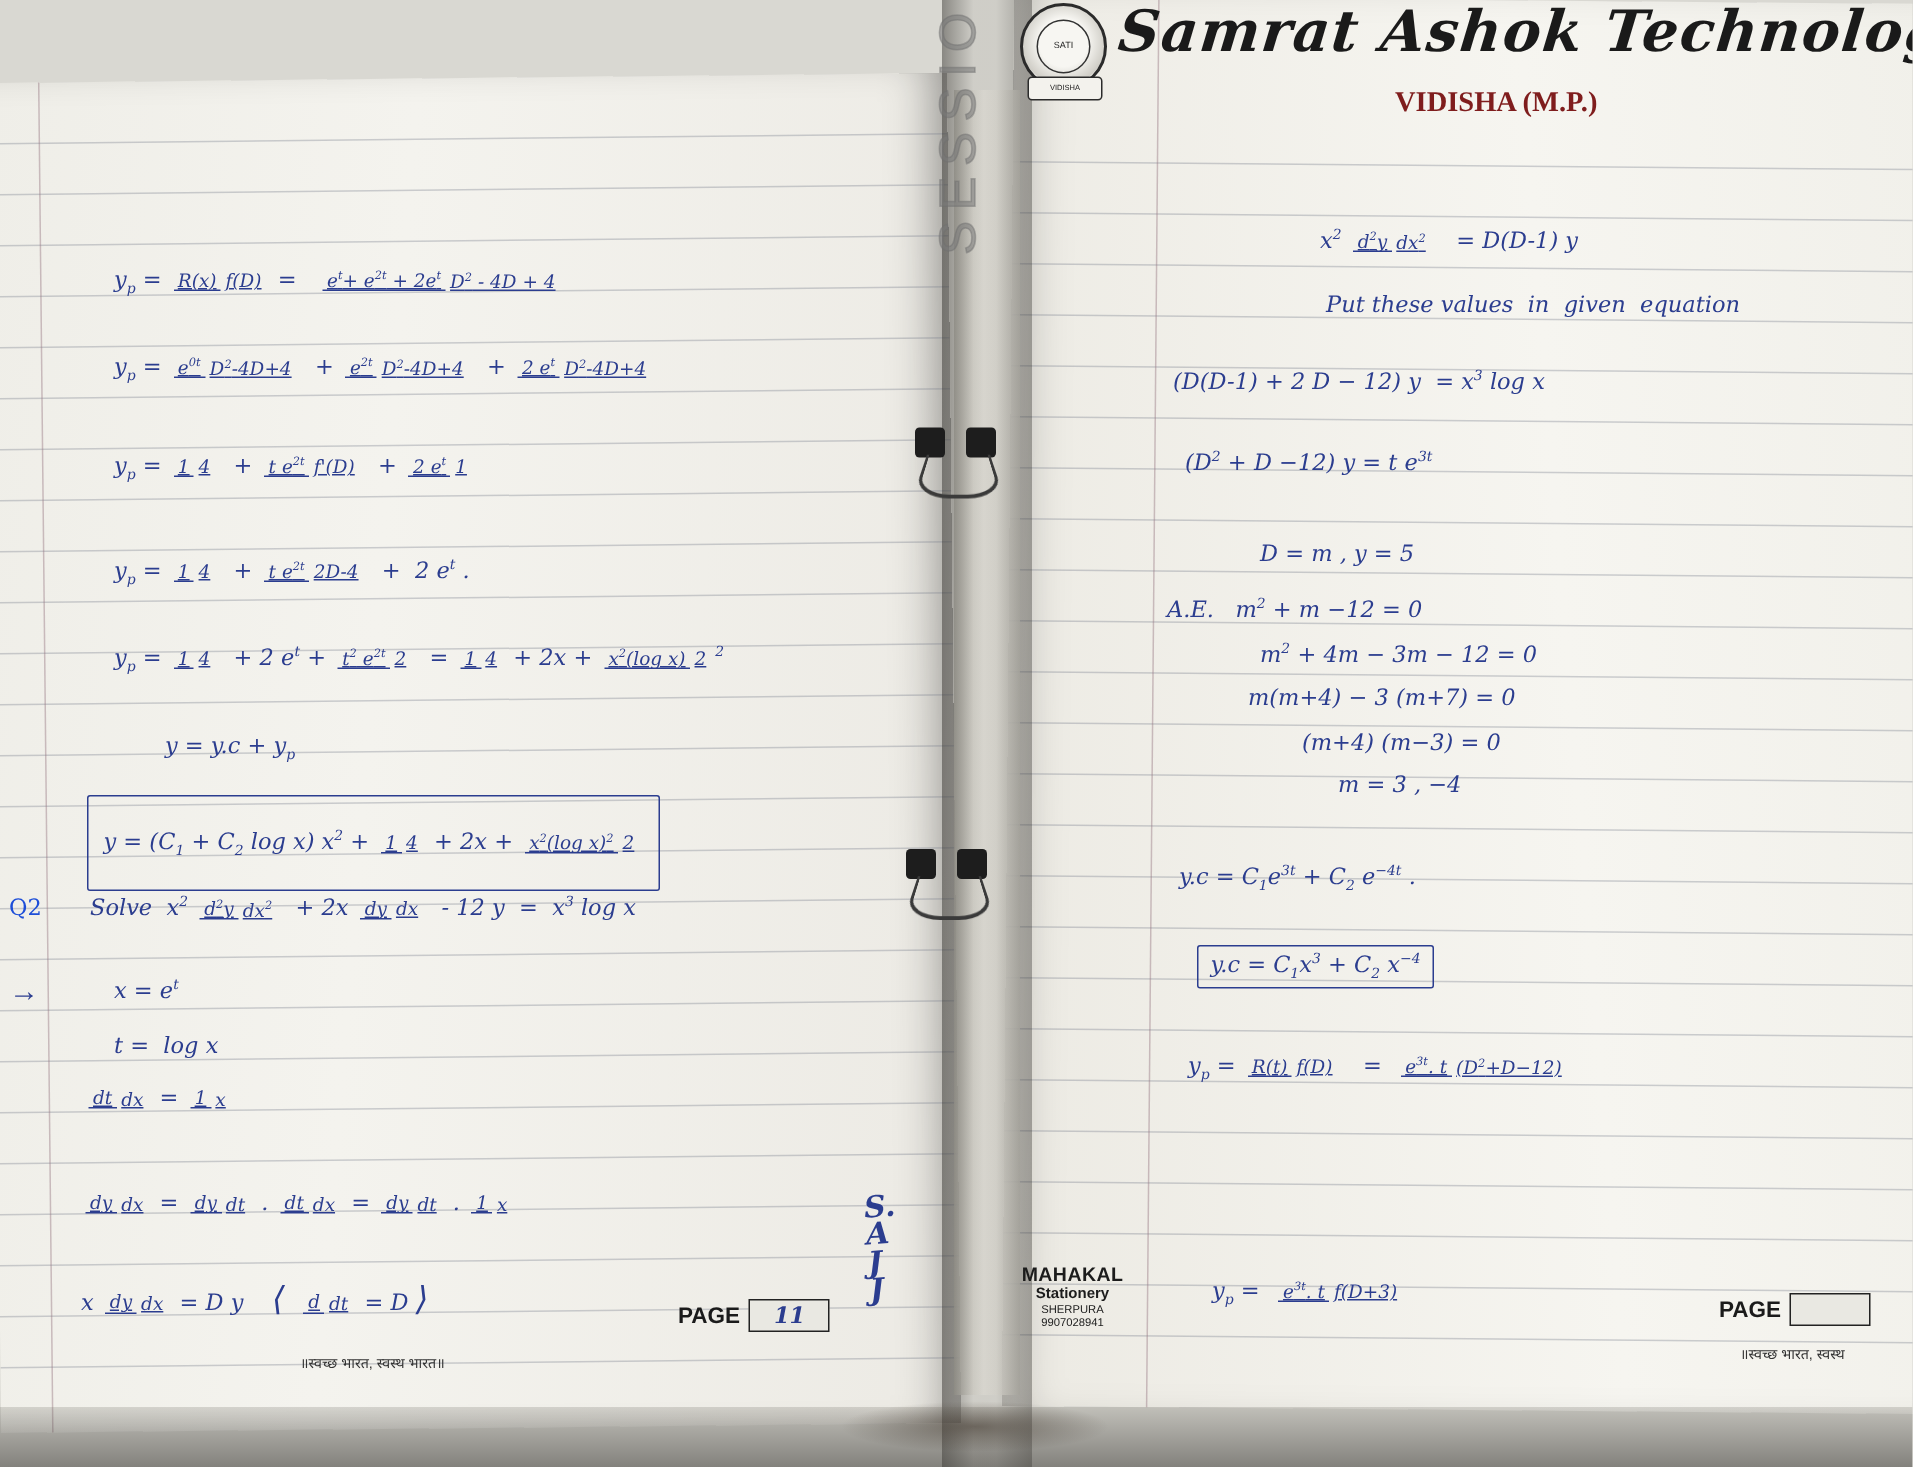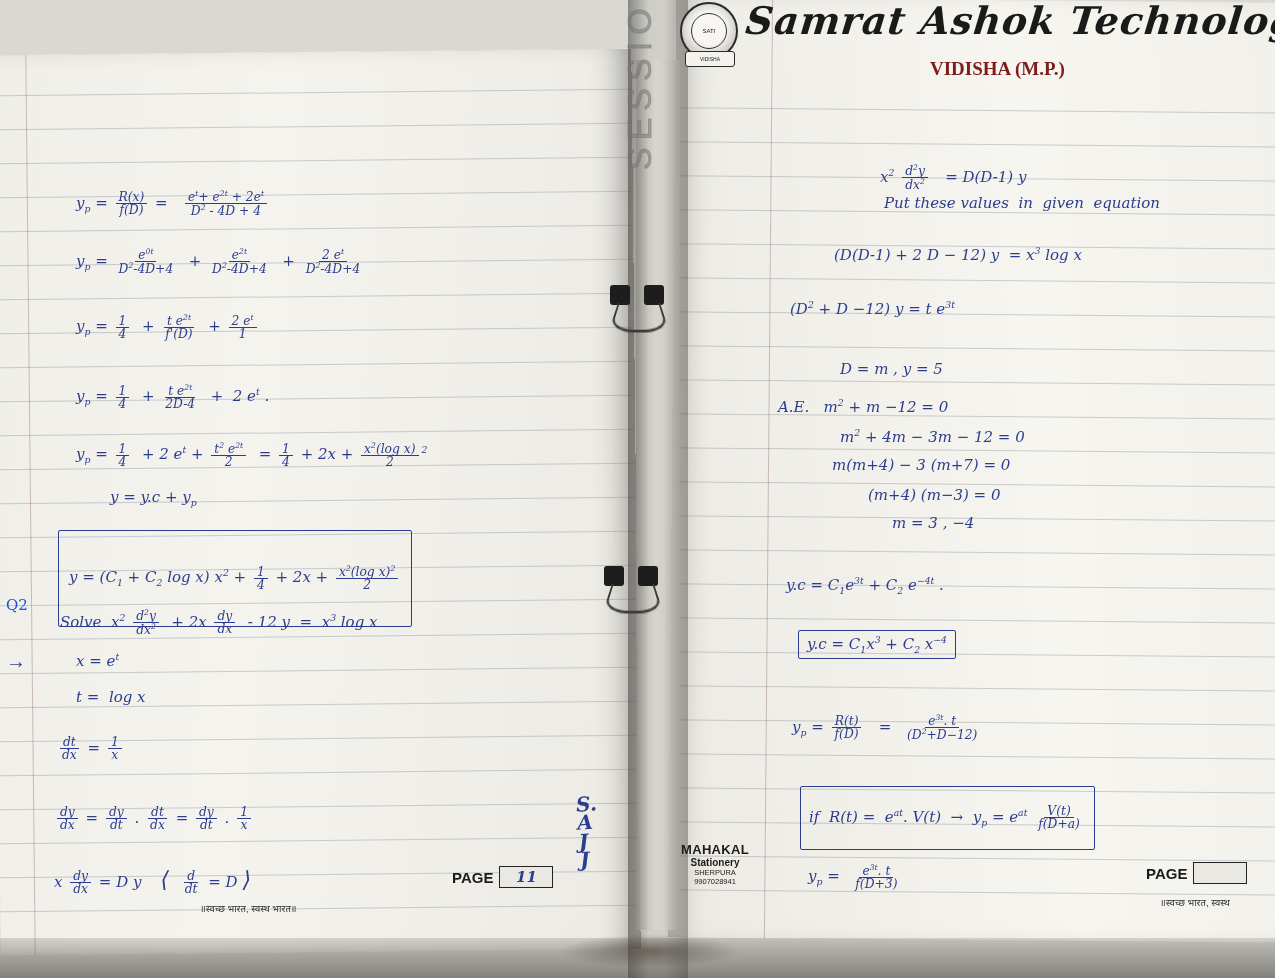--- a/index.html
+++ b/index.html
@@ -112,21 +112,21 @@
   .hw{
     position:absolute;
     font-family:"DejaVu Serif", serif;
     color:#2b3d8f;
     font-style:italic;
     white-space:nowrap;
     line-height:1;
   }
   .hw.md{font-size:15px;}
   .hw.lg{font-size:17px;}
-  .frac{display:inline-flex;flex-direction:column;align-items:center;vertical-align:middle;line-height:1;font-size:.82em;margin:14px 3px;}
+  .frac{display:inline-flex;align-items:center;vertical-align:middle;line-height:1;font-size:.82em;margin:4px 3px;text-decoration:underline;}
   .frac .num{border-bottom:1.2px solid #2b3d8f;padding:0 3px;}
   .frac .den{padding:0 3px;}
   sup{font-size:.62em;vertical-align:super;}
   sub{font-size:.62em;vertical-align:sub;}
   .boxed{
     border:1.4px solid #2b3d8f;padding:4px 8px;display:inline-block;border-radius:2px;
   }
   
   .clip{position:absolute;width:54px;height:46px;}
   .clip .jaw{
@@ -421,21 +421,21 @@
   <div class="hw md" style="left:880px;top:150px">
     x<sup>2</sup> <span class="frac">
         <span class="num">d<sup>2</sup>y</span>
         <span class="den">dx<sup>2</sup></span>
       </span>
     &nbsp; = D(D-1) y
   </div>
   <div class="hw md" style="left:884px;top:196px">
     Put these values &nbsp;in &nbsp;given &nbsp;equation
   </div>
-  <div class="hw md" style="left:834px;top:246px">
+  <div class="hw md" style="left:782px;top:246px">
     (D(D-1) + 2 D − 12) y &nbsp;= x<sup>3</sup> log x
   </div>
   <div class="hw md" style="left:790px;top:300px">
     (D<sup>2</sup> + D −12) y = t e<sup>3t</sup>
   </div>
   <div class="hw md" style="left:840px;top:362px">
     D = m , y = 5
   </div>
   <div class="hw md" style="left:778px;top:398px">
     A.E. &nbsp; m<sup>2</sup> + m −12 = 0
@@ -459,27 +459,20 @@
     y.c = C<sub>1</sub>x<sup>3</sup> + C<sub>2</sub> x<sup>−4</sup>
   </div>
   <div class="hw md" style="left:792px;top:700px">
     y<sub>p</sub> = <span class="frac">
         <span class="num">R(t)</span>
         <span class="den">f(D)</span>
       </span>
     &nbsp; = &nbsp;<span class="frac">
         <span class="num">e<sup>3t</sup>. t</span>
         <span class="den">(D<sup>2</sup>+D−12)</span>
-      </span>
-  </div>
-  <div class="hw md boxed" style="left:800px;top:786px">
-    if &nbsp;R(t) = &nbsp;e<sup>at</sup>. V(t) &nbsp;→&nbsp; y<sub>p</sub> = e<sup>at</sup>
-    <span class="frac">
-        <span class="num">V(t)</span>
-        <span class="den">f(D+a)</span>
       </span>
   </div>
   <div class="hw md" style="left:808px;top:850px">
     y<sub>p</sub> = &nbsp;<span class="frac">
         <span class="num">e<sup>3t</sup>. t</span>
         <span class="den">f(D+3)</span>
       </span>
   </div>
 
   <div class="pagebox" style="left:1146px;top:862px">

